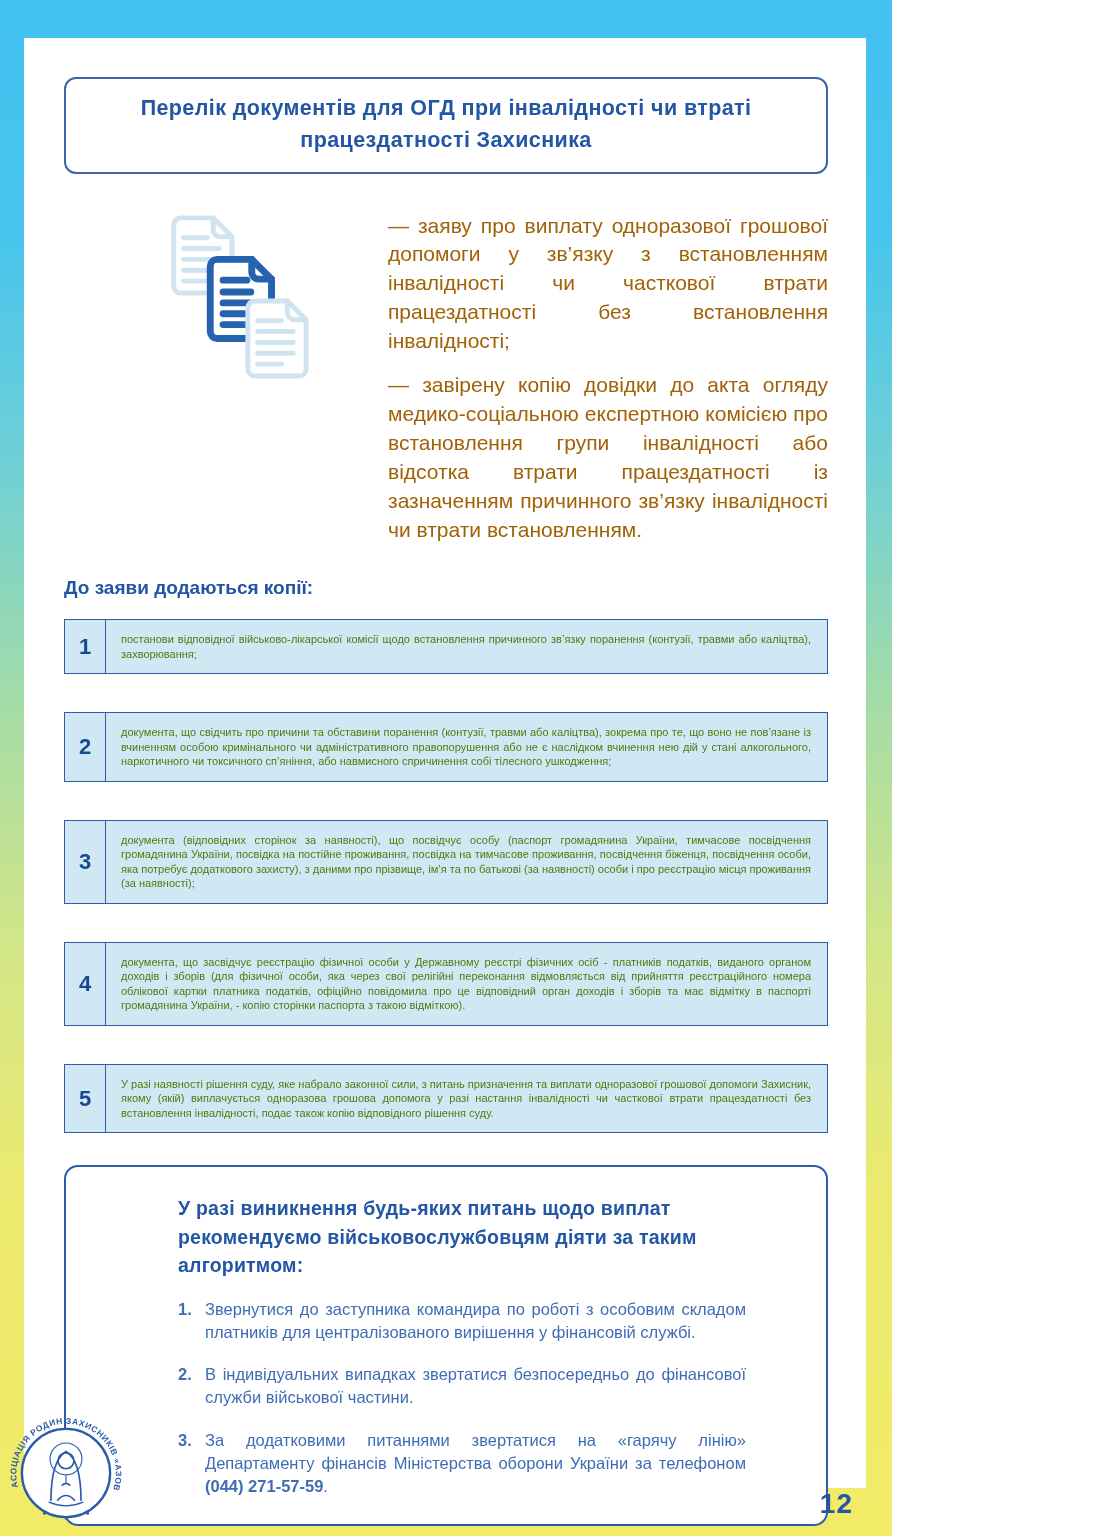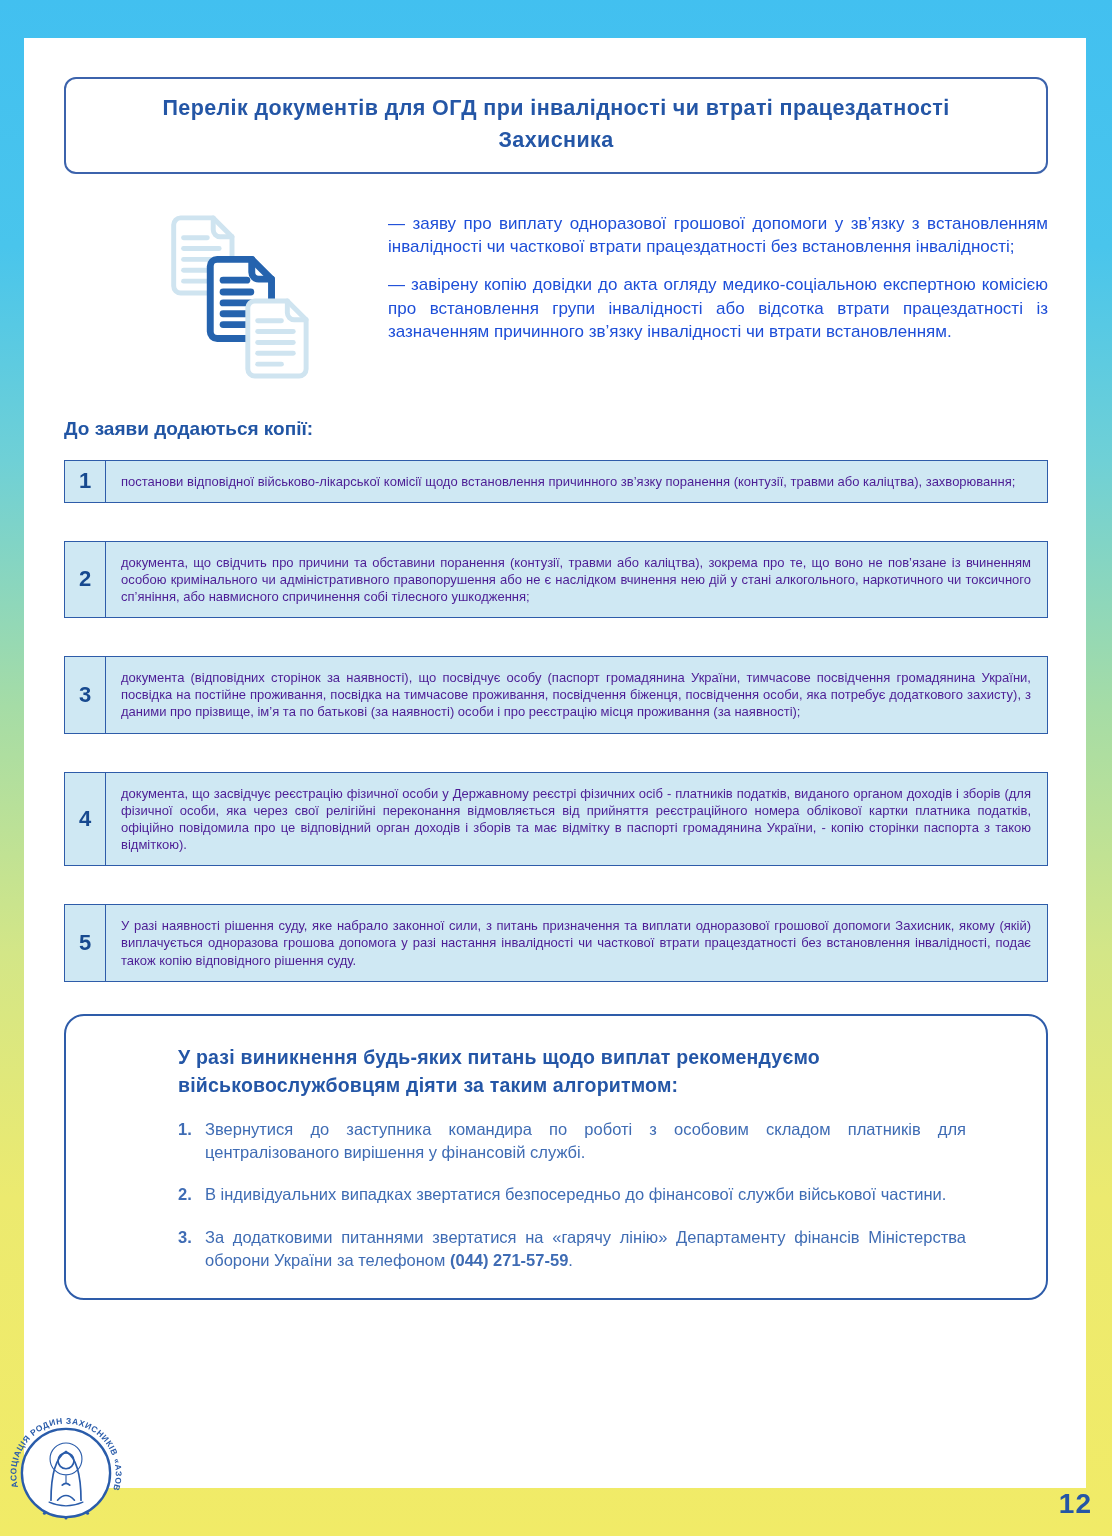--- a/index.html
+++ b/index.html
@@ -1,55 +1,55 @@
 <!DOCTYPE html>
 <html lang="uk"><head>
 <meta charset="utf-8">
 <style>
   * { margin:0; padding:0; box-sizing:border-box; }
   html,body { background:#fff; }
   body { font-family:"Liberation Sans","DejaVu Sans",sans-serif; }
   .page {
-    position:relative; width:1112px; height:1536px; overflow:hidden;
+    position:relative; width:892px; height:1536px; overflow:hidden;
     background:linear-gradient(180deg,#42c0f0 0%,#49c5ec 16%,#6fd0d6 30%,#a5dca6 46%,#d3e687 62%,#ecea6f 78%,#f1eb67 100%);
   }
   .sheet {
     position:absolute; left:24px; top:38px; right:26px; bottom:48px;
     background:#ffffff; padding:39px 38px 0 40px;
   }
   .title-box {
     border:2px solid #3c63ac; border-radius:12px;
     padding:13px 60px 15px; text-align:center;
   }
   .title-box h1 {
     font-size:21.5px; font-weight:bold; color:#2456a6;
     line-height:1.5; letter-spacing:.4px; max-width:820px; margin:0 auto;
   }
   .intro { display:flex; align-items:flex-start; margin-top:30px; padding-left:84px; gap:72px; }
   .doc-icon { flex:0 0 168px; }
-  .intro-text { flex:1; margin-top:8px; font-size:17px; color:#1d4ed8; line-height:1.38; text-align:justify; }
+  .intro-text { flex:1; margin-top:8px; font-size:21px; color:#a16207; line-height:1.38; text-align:justify; }
   .intro-text p + p { margin-top:15px; }
   .copies-heading { margin-top:32px; font-size:19px; font-weight:bold; color:#2155a4; }
   .doc-box { display:flex; margin-top:38px; border:1.5px solid #2e5ca9; background:#cfe8f3; }
   .doc-box.first { margin-top:20px; }
   .doc-num {
     flex:0 0 41px; border-right:1.5px solid #2e5ca9;
     display:flex; align-items:center; justify-content:center;
     font-size:22px; font-weight:bold; color:#17498f;
   }
-  .doc-text { flex:1; padding:12px 16px 12px 15px; font-size:13px; line-height:1.32; color:#4c1d95; text-align:justify; }
-  .info-box { margin-top:32px; border:2px solid #2e5ca9; border-radius:20px; padding:27px 80px 26px 112px; background:#fff; }
+  .doc-text { flex:1; padding:12px 16px 12px 15px; font-size:11px; line-height:1.32; color:#4d7c0f; text-align:justify; }
+  .info-box { margin-top:32px; border:2px solid #2e5ca9; border-radius:14px; padding:27px 80px 26px 112px; background:#fff; }
   .info-heading { font-size:19.5px; font-weight:bold; color:#2456a6; line-height:1.45; max-width:690px; letter-spacing:.2px; }
   .steps { margin-top:4px; }
   .step { display:flex; margin-top:19px; font-size:16.5px; color:#3f6cb4; line-height:1.4; }
   .step-num { flex:0 0 27px; font-weight:bold; }
   .step-text { flex:1; text-align:justify; }
   .phone { font-weight:bold; }
   .logo { position:absolute; left:5px; bottom:2px; width:122px; height:122px; }
-  .page-num { position:absolute; right:20px; bottom:16px; font-size:28px; font-weight:bold; color:#2456a6; letter-spacing:1px; }
+  .page-num { position:absolute; right:39px; bottom:16px; font-size:28px; font-weight:bold; color:#2456a6; letter-spacing:1px; }
 </style>
 </head>
 <body>
 
 <div class="page">
   <div class="sheet">
 
     <div class="title-box">
       <h1>Перелік документів для ОГД при інвалідності чи втраті працездатності Захисника</h1>
     </div>

